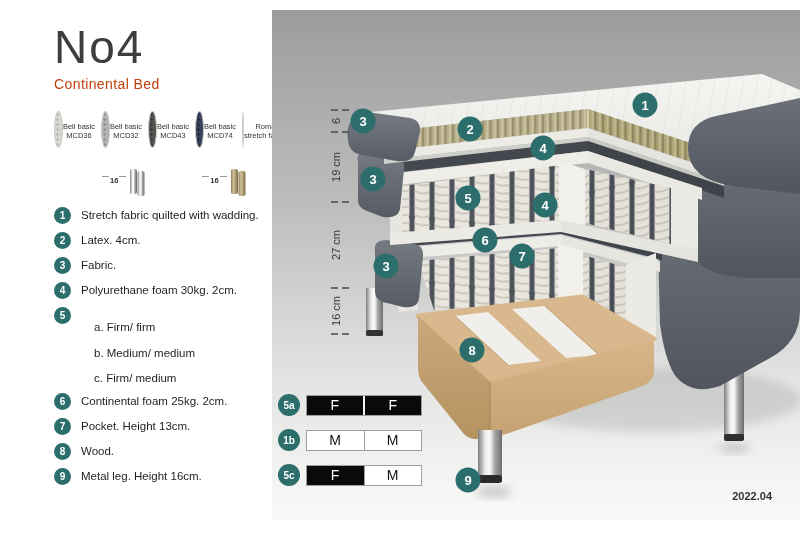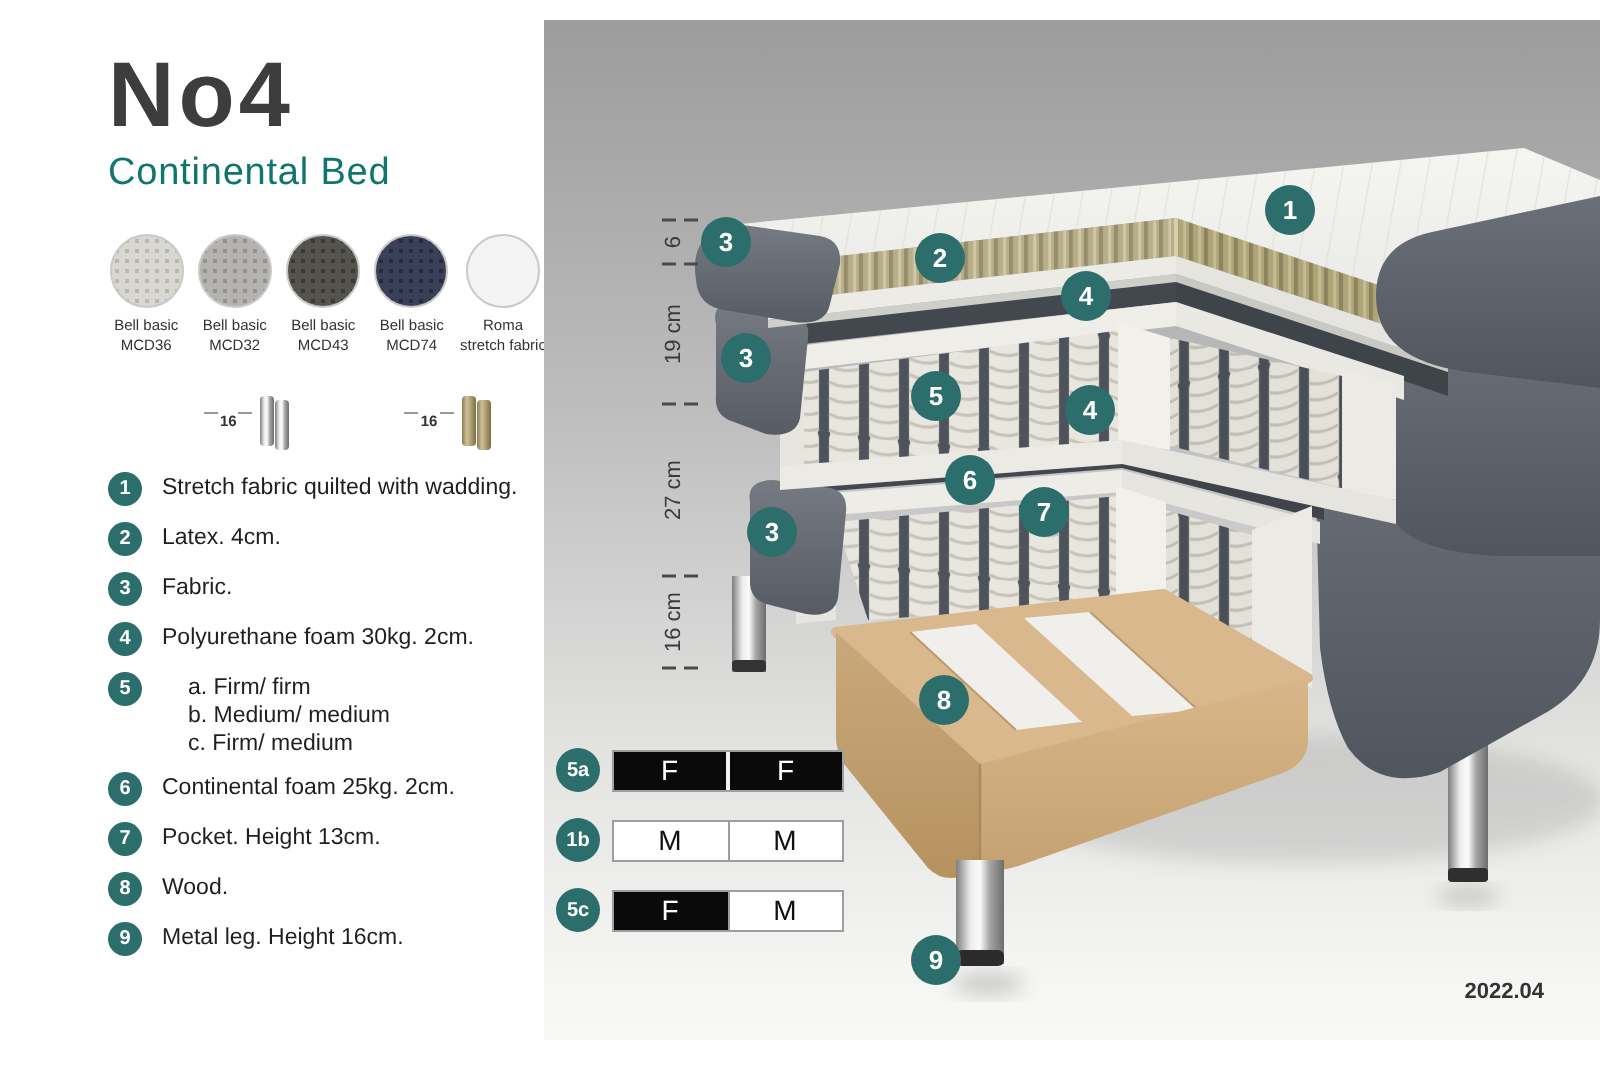--- a/index.html
+++ b/index.html
@@ -1,24 +1,24 @@
 <!DOCTYPE html>
 <html><head>
 <meta charset="utf-8">
 <style>
   html,body{margin:0;padding:0;background:#fff;}
   .stage{position:relative;width:800px;height:533px;background:#fff;overflow:hidden;
          font-family:"Liberation Sans","DejaVu Sans",sans-serif;color:#222;}
   
   .left{position:absolute;left:0;top:0;width:272px;height:533px;background:#fff;
         box-sizing:border-box;padding:24px 0 0 54px;}
-  .title{font-size:46px;font-weight:700;letter-spacing:2px;color:#3d3d3d;line-height:1.02;}
-  .subtitle{font-size:19px;font-weight:300;color:#0f766e;letter-spacing:.4px;margin-top:5px;}
+  .title{font-size:46px;font-weight:400;letter-spacing:2px;color:#3d3d3d;line-height:1.02;}
+  .subtitle{font-size:14px;font-weight:300;color:#c2410c;letter-spacing:.4px;margin-top:5px;}
   .swatches{display:flex;gap:6px;margin-top:19px;}
-  .swatch{width:41px;display:flex;flex-direction:column;align-items:center;}
+  .swatch{width:41px;display:flex;flex-direction:row;align-items:center;}
   .swatch-circle{width:37px;height:37px;border-radius:50%;border:1px solid #c9c9c9;box-sizing:border-box;
       background-size:5px 5px;}
   .s0 .swatch-circle{background-color:#d9d7d2;background-image:radial-gradient(#b9b7b2 32%,transparent 36%);}
   .s1 .swatch-circle{background-color:#b5b3af;background-image:radial-gradient(#94928e 32%,transparent 36%);}
   .s2 .swatch-circle{background-color:#55534e;background-image:radial-gradient(#3b3935 32%,transparent 36%);}
   .s3 .swatch-circle{background-color:#3b4059;background-image:radial-gradient(#262b42 32%,transparent 36%);}
   .s4 .swatch-circle{background-color:#f4f4f4;background-image:none;}
   .swatch-label{margin-top:4px;font-size:7.5px;line-height:1.3;color:#333;text-align:center;white-space:nowrap;}
   
   .legs-row{display:flex;align-items:flex-end;gap:7px;margin-top:9px;height:40px;}
@@ -26,27 +26,27 @@
   .leg-dim{display:flex;flex-direction:row;align-items:flex-start;gap:1px;margin-left:48px;}
   .leg-dash{width:7px;height:1px;background:#999;}
   .leg-size{font-size:7.5px;font-weight:bold;color:#333;}
   
   .legend{margin-top:11px;}
   .legend-item{display:flex;gap:10px;margin-bottom:9px;align-items:flex-start;}
   .lnum{flex:0 0 auto;width:17px;height:17px;border-radius:50%;background:#2c6e6c;color:#fff;
         font-size:10px;font-weight:bold;display:flex;align-items:center;justify-content:center;margin-top:-1px;}
   .ltext{font-size:11.5px;color:#1f1f1f;line-height:1.25;}
   .lopts{font-size:11.5px;color:#1f1f1f;line-height:1.1;margin-top:1px;margin-left:13px;}
-  .lopts div{margin-top:1px;}
+  .lopts div{margin-top:13px;}
   
   .panel{position:absolute;left:272px;top:10px;width:528px;height:510px;
          background:linear-gradient(180deg,#9c9c9c 0%,#bdbdbd 38%,#e3e3e2 72%,#f6f6f5 95%,#f8f8f7 100%);}
   .bed-svg{position:absolute;left:0;top:0;}
   
-  .firmness{position:absolute;left:6px;top:364px;display:flex;flex-direction:column;gap:13px;}
+  .firmness{position:absolute;left:6px;top:384px;display:flex;flex-direction:column;gap:13px;}
   .frow{display:flex;align-items:center;gap:6px;}
   .fcirc{width:22px;height:22px;border-radius:50%;background:#2c6e6c;color:#fff;font-size:10px;
          font-weight:bold;display:flex;align-items:center;justify-content:center;}
   .fbar{width:114px;height:19px;display:flex;border:1px solid #9e9e9e;background:#fff;}
   .fcell{flex:1;display:flex;align-items:center;justify-content:center;
          font-size:14px;font-weight:500;letter-spacing:.5px;}
   .fcell.dark{background:#0a0a0a;color:#fff;}
   .fcell.light{background:#fff;color:#111;}
   .fbar .fcell + .fcell{border-left:1px solid #9e9e9e;}
   .fbar.all-dark .fcell + .fcell{border-left:2px solid #f2f2f2;}

